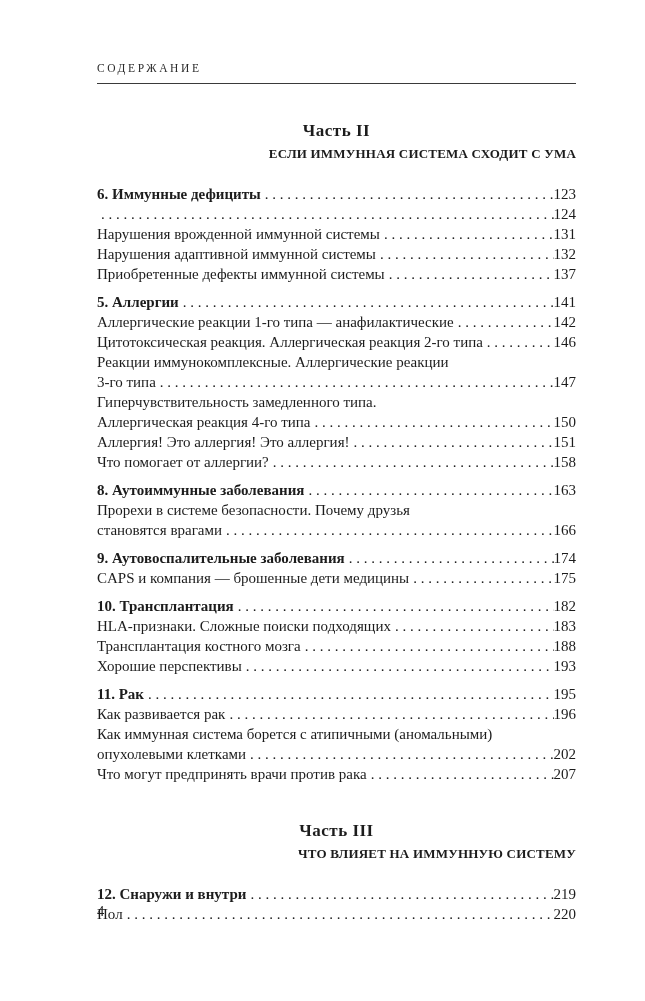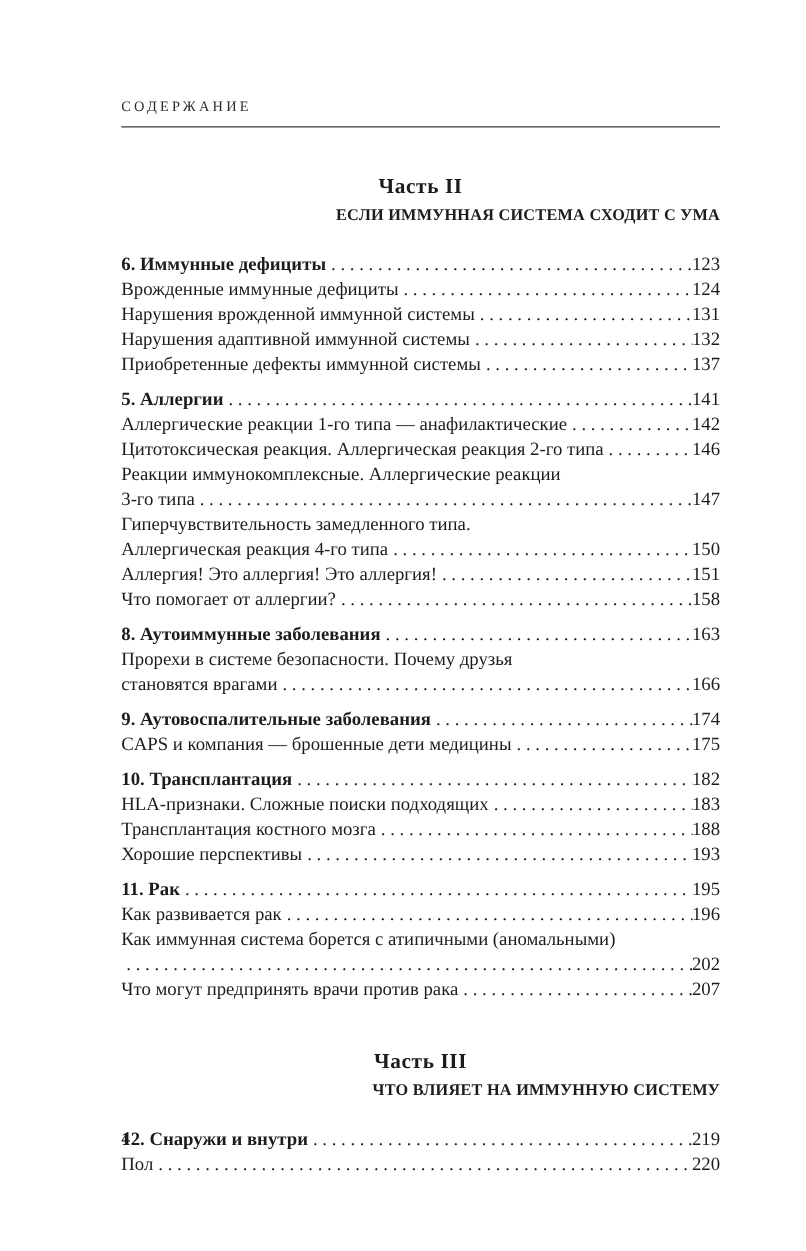--- a/index.html
+++ b/index.html
@@ -6,21 +6,21 @@
   html, body { background: #e9e9e9; }
   body {
     width: 645px; height: 1001px;
     position: relative; overflow: hidden;
     font-family: "Liberation Serif", "DejaVu Serif", serif;
     color: #1c1c1c;
   }
   .book-page {
     position: absolute; inset: 0;
     background: #ffffff;
-    padding: 80px 69px 0 97px;
+    padding: 62px 69px 0 97px;
   }
   .running-head {
     font-size: 11.5px;
     letter-spacing: 2.6px;
     color: #2b2b2b;
     padding-bottom: 9px;
     border-bottom: 1px solid #3a3a3a;
   }
   .part-label {
     margin-top: 36px;
@@ -78,21 +78,20 @@
       <div class="toc-group">
         <div class="toc-entry bold">
           <div class="entry-last-line">
             <span class="entry-text">6. Иммунные дефициты</span>
             <span class="dots">. . . . . . . . . . . . . . . . . . . . . . . . . . . . . . . . . . . . . . . . . . . . . . . . . . . . . . . . . . . . . . . . . . . . . . . . . . . . . . . . . . . . . . . . . . . . . . . . . . . . . . . . . . . . . . . . . . . . . . . . . . . . . . . . . . . . . . . . . . . . . . . . . . . . . . . . . . . . . . . . </span>
             <span class="page-num">123</span>
           </div>
         </div>
         <div class="toc-entry">
           <div class="entry-last-line">
-            <span class="entry-text">Врожденные иммунные дефициты</span>
             <span class="dots">. . . . . . . . . . . . . . . . . . . . . . . . . . . . . . . . . . . . . . . . . . . . . . . . . . . . . . . . . . . . . . . . . . . . . . . . . . . . . . . . . . . . . . . . . . . . . . . . . . . . . . . . . . . . . . . . . . . . . . . . . . . . . . . . . . . . . . . . . . . . . . . . . . . . . . . . . . . . . . . . </span>
             <span class="page-num">124</span>
           </div>
         </div>
         <div class="toc-entry">
           <div class="entry-last-line">
             <span class="entry-text">Нарушения врожденной иммунной системы</span>
             <span class="dots">. . . . . . . . . . . . . . . . . . . . . . . . . . . . . . . . . . . . . . . . . . . . . . . . . . . . . . . . . . . . . . . . . . . . . . . . . . . . . . . . . . . . . . . . . . . . . . . . . . . . . . . . . . . . . . . . . . . . . . . . . . . . . . . . . . . . . . . . . . . . . . . . . . . . . . . . . . . . . . . . </span>
             <span class="page-num">131</span>
           </div>
@@ -239,20 +238,21 @@
         <div class="toc-entry">
           <div class="entry-last-line">
             <span class="entry-text">Как развивается рак</span>
             <span class="dots">. . . . . . . . . . . . . . . . . . . . . . . . . . . . . . . . . . . . . . . . . . . . . . . . . . . . . . . . . . . . . . . . . . . . . . . . . . . . . . . . . . . . . . . . . . . . . . . . . . . . . . . . . . . . . . . . . . . . . . . . . . . . . . . . . . . . . . . . . . . . . . . . . . . . . . . . . . . . . . . . </span>
             <span class="page-num">196</span>
           </div>
         </div>
         <div class="toc-entry">
           <div class="entry-line">Как иммунная система борется с атипичными (аномальными)</div>
           <div class="entry-last-line">
+            <span class="entry-text">опухолевыми клетками</span>
             <span class="dots">. . . . . . . . . . . . . . . . . . . . . . . . . . . . . . . . . . . . . . . . . . . . . . . . . . . . . . . . . . . . . . . . . . . . . . . . . . . . . . . . . . . . . . . . . . . . . . . . . . . . . . . . . . . . . . . . . . . . . . . . . . . . . . . . . . . . . . . . . . . . . . . . . . . . . . . . . . . . . . . . </span>
             <span class="page-num">202</span>
           </div>
         </div>
         <div class="toc-entry">
           <div class="entry-last-line">
             <span class="entry-text">Что могут предпринять врачи против рака</span>
             <span class="dots">. . . . . . . . . . . . . . . . . . . . . . . . . . . . . . . . . . . . . . . . . . . . . . . . . . . . . . . . . . . . . . . . . . . . . . . . . . . . . . . . . . . . . . . . . . . . . . . . . . . . . . . . . . . . . . . . . . . . . . . . . . . . . . . . . . . . . . . . . . . . . . . . . . . . . . . . . . . . . . . . </span>
             <span class="page-num">207</span>
           </div>

